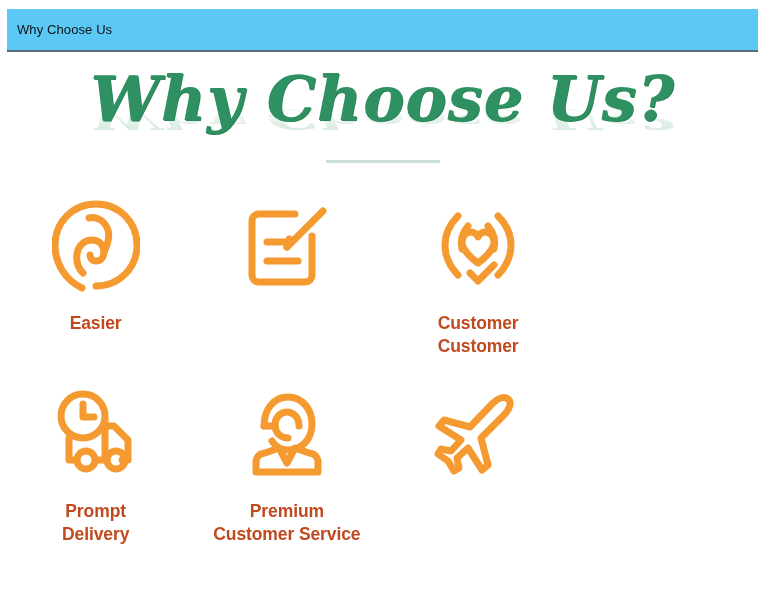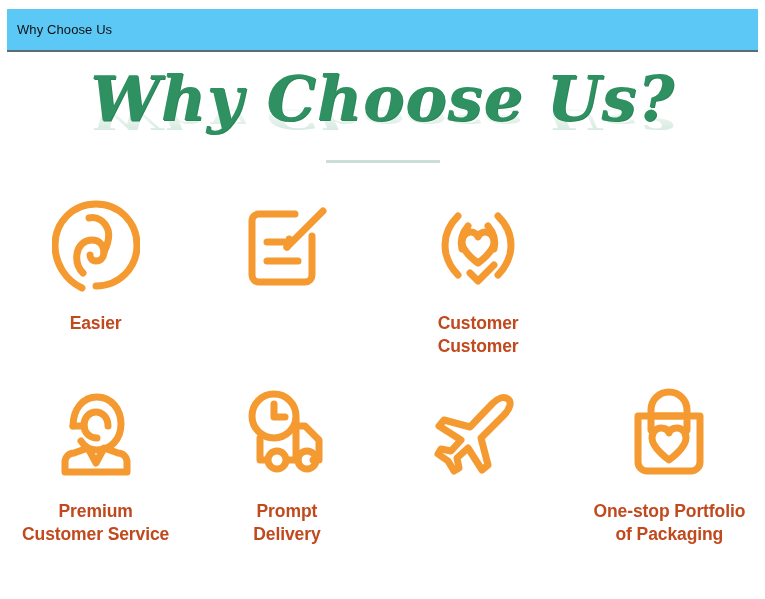--- a/index.html
+++ b/index.html
@@ -199,37 +199,20 @@
 
 
   </div>
 
   <div class="feature-row row-2">
 
     <div class="feature-cell">
       <div class="feature-icon">
         <svg width="88" height="96" viewBox="0 0 88 96">
           <g fill="none" stroke="#f49a30" stroke-width="7" stroke-linecap="round" stroke-linejoin="round">
-            <path d="M21 38 C21 21 31 9 45 9 C59 9 69 21 69 36 C69 52 58 62 45 62 C38 62 32 58 29 53"></path>
-            <path d="M21 38 H32"></path>
-            <path d="M56 38 C56 29 50 24 44 24 C37 24 32 30 32 37 C32 45 38 50 45 50"></path>
-            <path d="M13 84 V74 C13 69 17 65 22 65 L36 60 L44 75 L52 60 L66 65 C71 65 75 69 75 74 V84 Z"></path>
-          </g>
-        </svg>
-      </div>
-      <div class="feature-label">
-        <span>Premium</span>
-        <span class="line2">Customer Service</span>
-      </div>
-    </div>
-
-    <div class="feature-cell">
-      <div class="feature-icon">
-        <svg width="88" height="96" viewBox="0 0 88 96">
-          <g fill="none" stroke="#f49a30" stroke-width="7" stroke-linecap="round" stroke-linejoin="round">
             <circle cx="31" cy="28" r="22"></circle>
             <path d="M31 16 V29 H42"></path>
             <path d="M17 50 V72 H24"></path>
             <path d="M44 72 H55"></path>
             <path d="M53 31 V72"></path>
             <path d="M53 38 H62 L76 52 V72 H70"></path>
             <circle cx="34" cy="72" r="9"></circle>
             <circle cx="64" cy="72" r="9"></circle>
           </g>
         </svg>
@@ -237,38 +220,39 @@
       <div class="feature-label">
         <span>Prompt</span>
         <span class="line2">Delivery</span>
       </div>
     </div>
 
     <div class="feature-cell">
       <div class="feature-icon">
         <svg width="88" height="96" viewBox="0 0 88 96">
           <g fill="none" stroke="#f49a30" stroke-width="7" stroke-linecap="round" stroke-linejoin="round">
+            <path d="M21 38 C21 21 31 9 45 9 C59 9 69 21 69 36 C69 52 58 62 45 62 C38 62 32 58 29 53"></path>
+            <path d="M21 38 H32"></path>
+            <path d="M56 38 C56 29 50 24 44 24 C37 24 32 30 32 37 C32 45 38 50 45 50"></path>
+            <path d="M13 84 V74 C13 69 17 65 22 65 L36 60 L44 75 L52 60 L66 65 C71 65 75 69 75 74 V84 Z"></path>
+          </g>
+        </svg>
+      </div>
+      <div class="feature-label">
+        <span>Premium</span>
+        <span class="line2">Customer Service</span>
+      </div>
+    </div>
+
+    <div class="feature-cell">
+      <div class="feature-icon">
+        <svg width="88" height="96" viewBox="0 0 88 96">
+          <g fill="none" stroke="#f49a30" stroke-width="7" stroke-linecap="round" stroke-linejoin="round">
             <path d="M47 50 L70 27 C76 21 78 14 74 11 C70 8 64 10 58 16 L36 39 L10 32 L5 38 L27 52 L17 63 L7 61 L4 66 L14 73 L20 83 L25 80 L23 70 L34 60 L48 82 L54 77 Z"></path>
           </g>
         </svg>
       </div>
     </div>
 
-    <div class="feature-cell">
-      <div class="feature-icon">
-        <svg width="88" height="96" viewBox="0 0 88 96">
-          <g fill="none" stroke="#f49a30" stroke-width="7" stroke-linecap="round" stroke-linejoin="round">
-            <path d="M13 28 H75 V74 C75 79 71 83 66 83 H22 C17 83 13 79 13 74 Z"></path>
-            <path d="M26 42 V22 C26 12 34 4 44 4 C54 4 62 12 62 22 V42"></path>
-            <path d="M31 28 H57"></path>
-            <path d="M44 72 C44 72 27 60 27 50 C27 44 31 40 36 40 C40 40 43 42 44 45 C45 42 48 40 52 40 C57 40 61 44 61 50 C61 60 44 72 44 72 Z"></path>
-          </g>
-        </svg>
-      </div>
-      <div class="feature-label">
-        <span>One-stop Portfolio</span>
-        <span class="line2">of Packaging</span>
-      </div>
-    </div>
 
   </div>
 
 </div>
 
 </body></html>

